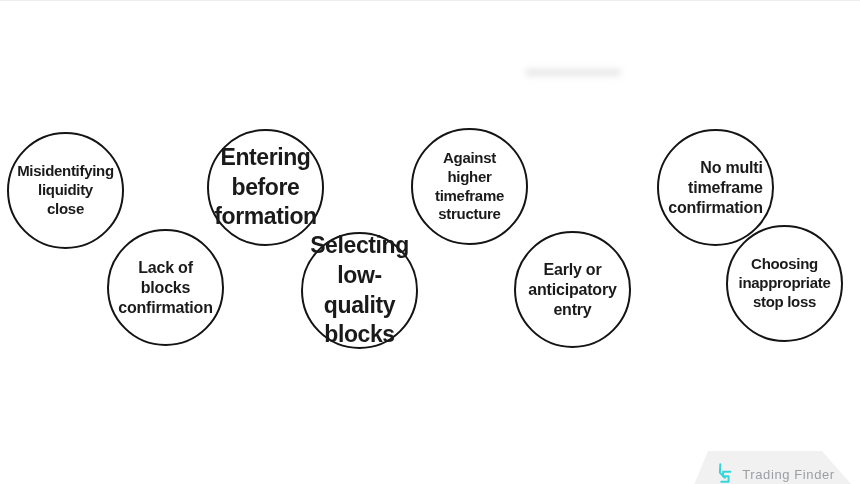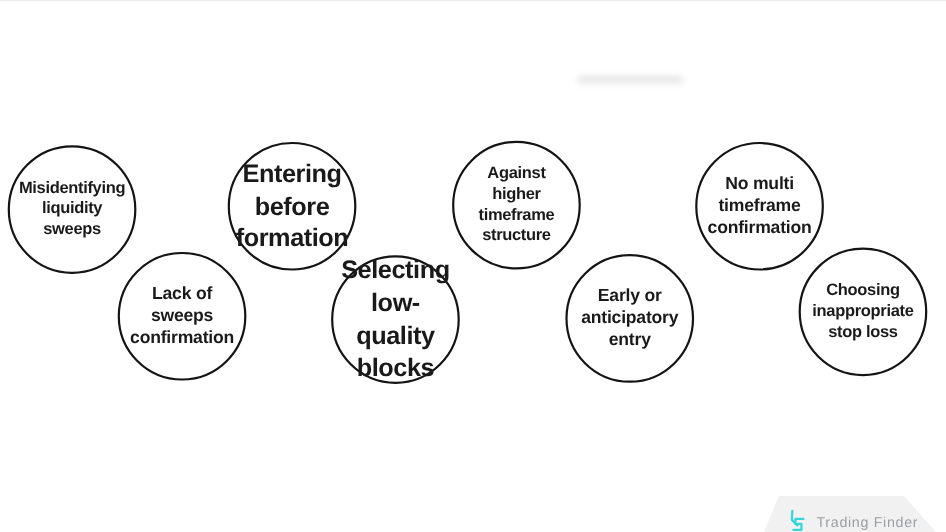--- a/index.html
+++ b/index.html
@@ -47,21 +47,21 @@
   }
   .fs-sm{font-size:15px;letter-spacing:-0.3px;}
   .fs-md{font-size:16px;letter-spacing:-0.2px;}
   .fs-lg{font-size:23px;letter-spacing:-0.4px;line-height:1.3;}
   .b1{left:7px;  top:131px;}
   .b2{left:107px;top:228px;}
   .b3{left:207px;top:128px;}
   .b4{left:301px;top:231px;}
   .b5{left:411px;top:127px;}
   .b6{left:514px;top:230px;}
-  .b7{left:632px;top:128px;}
+  .b7{left:657px;top:128px;text-align:right;}
   .b8{left:726px;top:224px;}
   .brand-banner{
     position:absolute;
     left:690px;top:450px;
     width:166px;height:46px;
     background:#f1f1f2;
     clip-path:polygon(18px 0, 132px 0, 162px 34px, 4px 34px);
     display:flex;
     align-items:center;
     justify-content:center;
@@ -82,23 +82,23 @@
 </head>
 <body>
 
 <div class="canvas">
 
 
   <div class="watermark-smudge"></div>
 
   <div class="bubble b1 fs-sm">Misidentifying
 liquidity
-sweeps</div>
+close</div>
   <div class="bubble b2 fs-md">Lack of
-sweeps
+blocks
 confirmation</div>
   <div class="bubble b3 fs-lg">Entering
 before
 formation</div>
   <div class="bubble b4 fs-lg">Selecting
 low-quality
 blocks</div>
   <div class="bubble b5 fs-sm">Against
 higher
 timeframe

